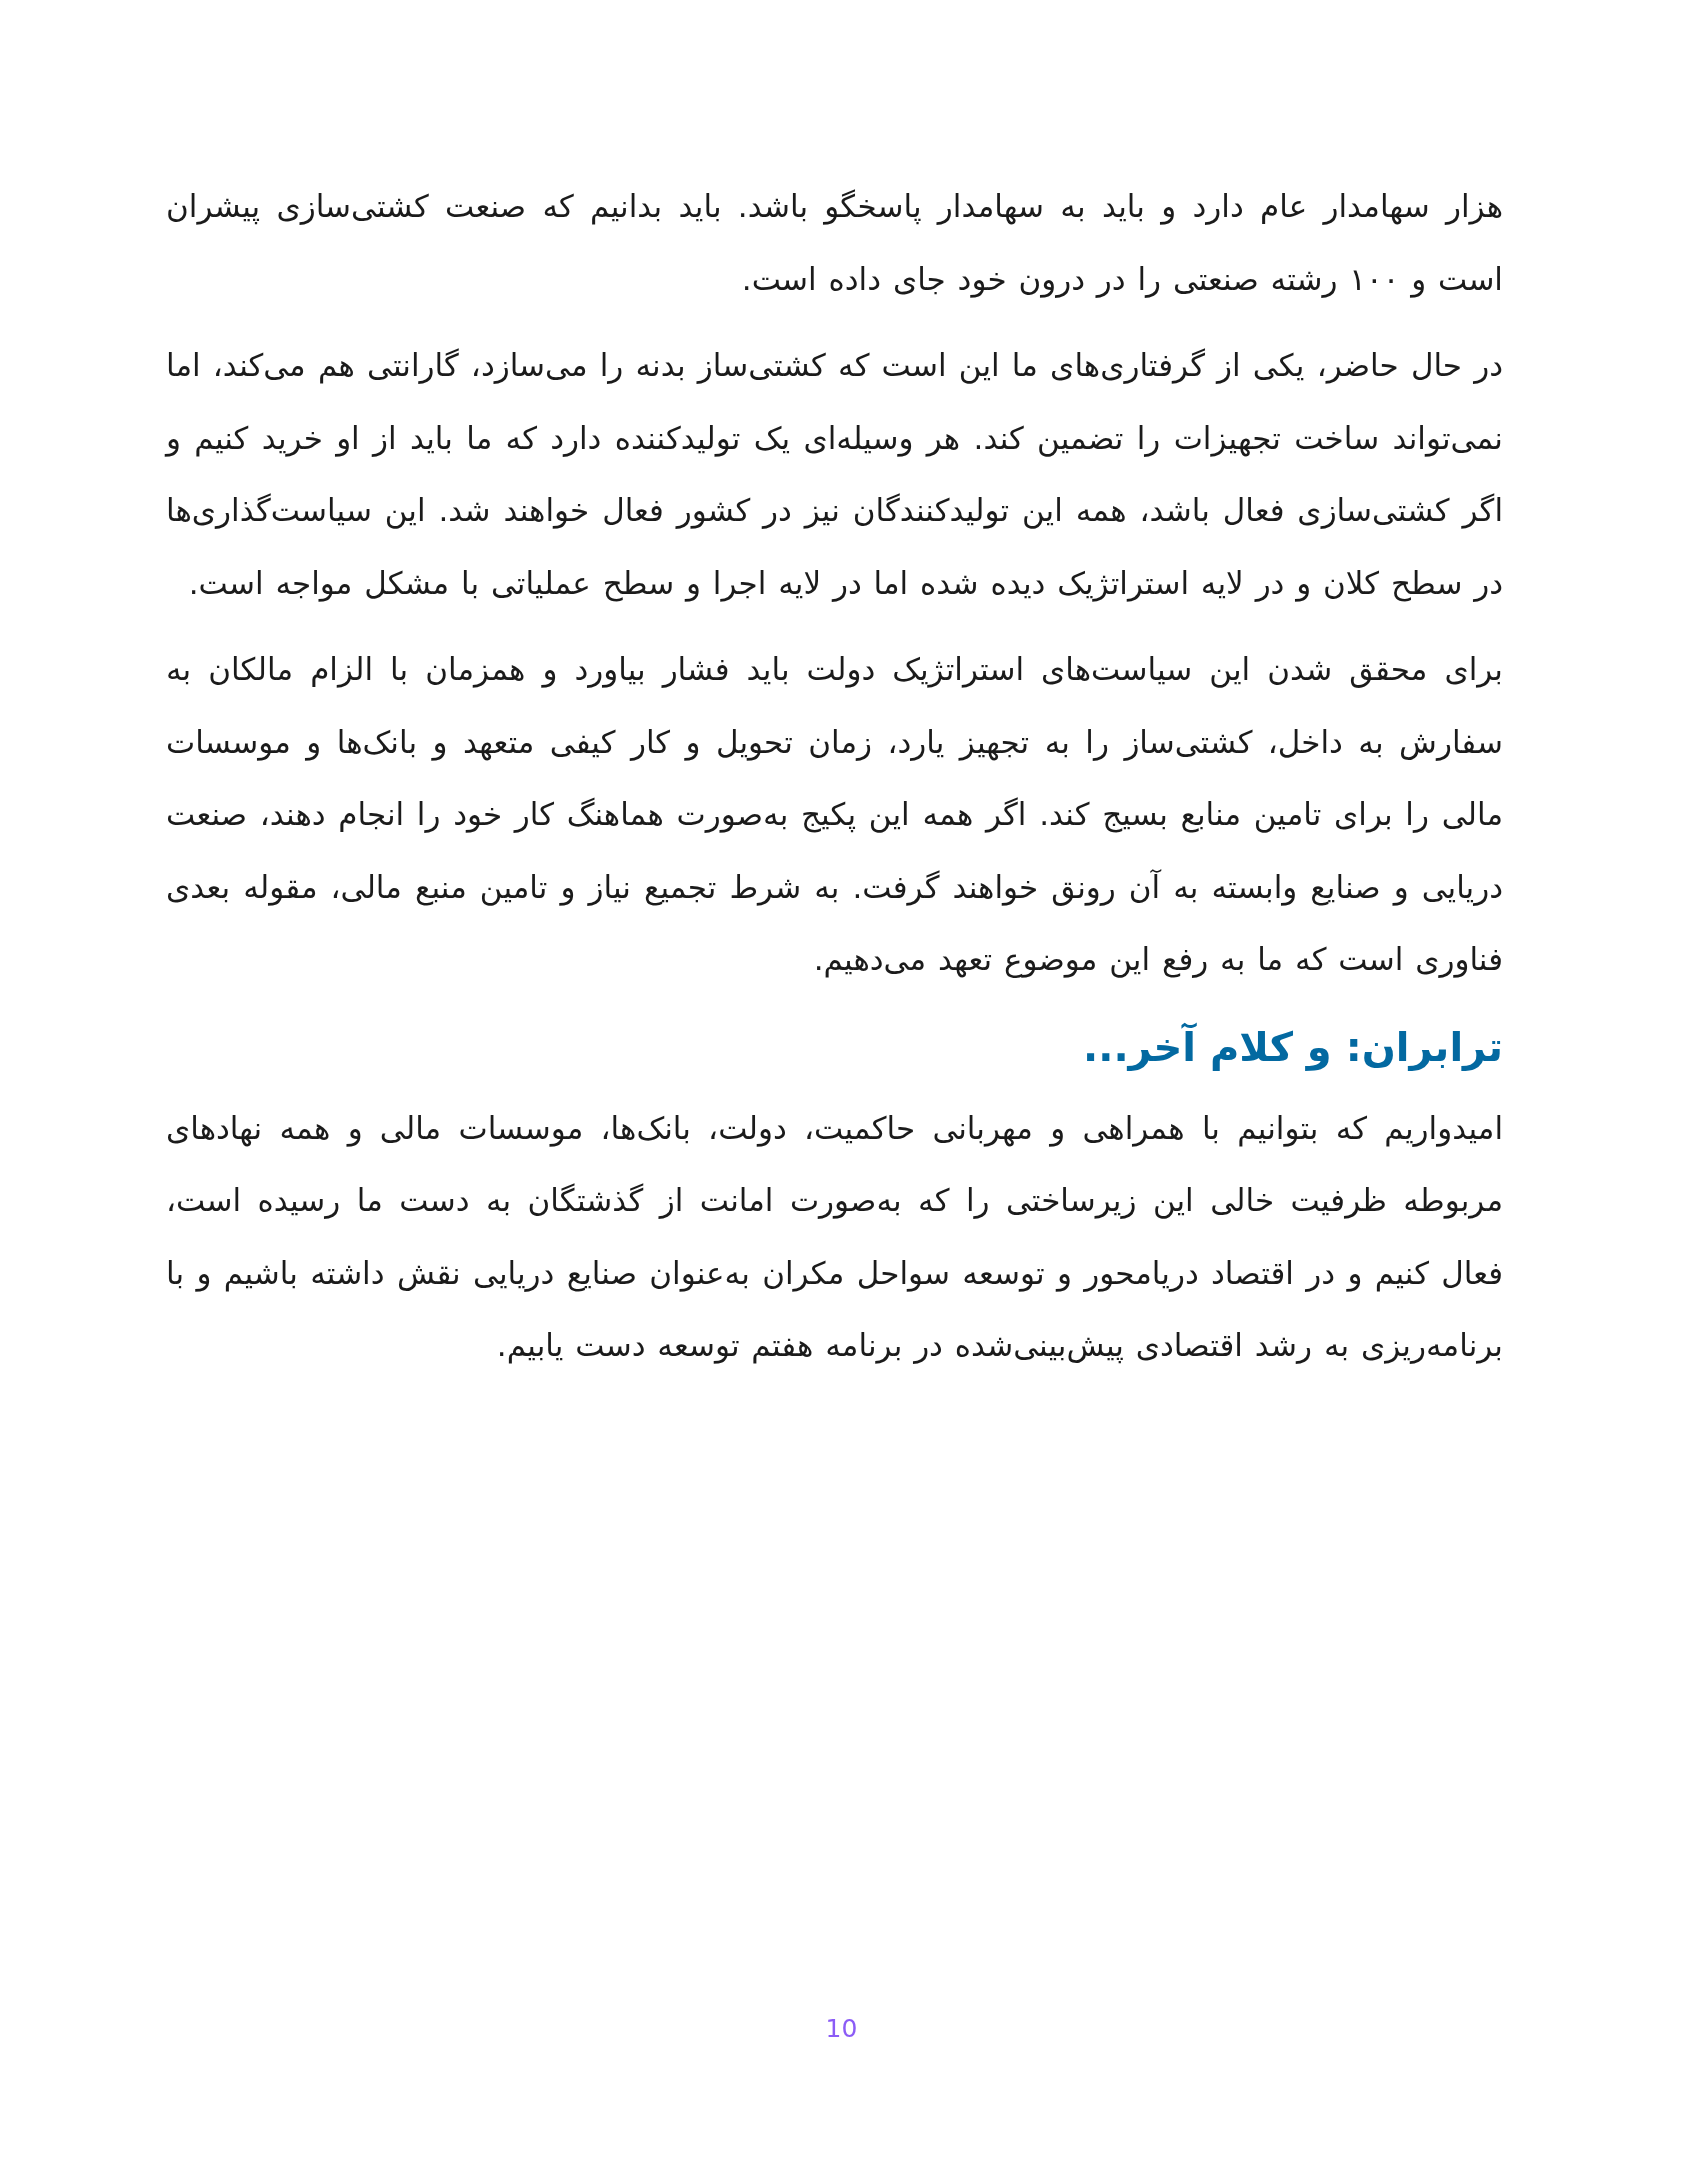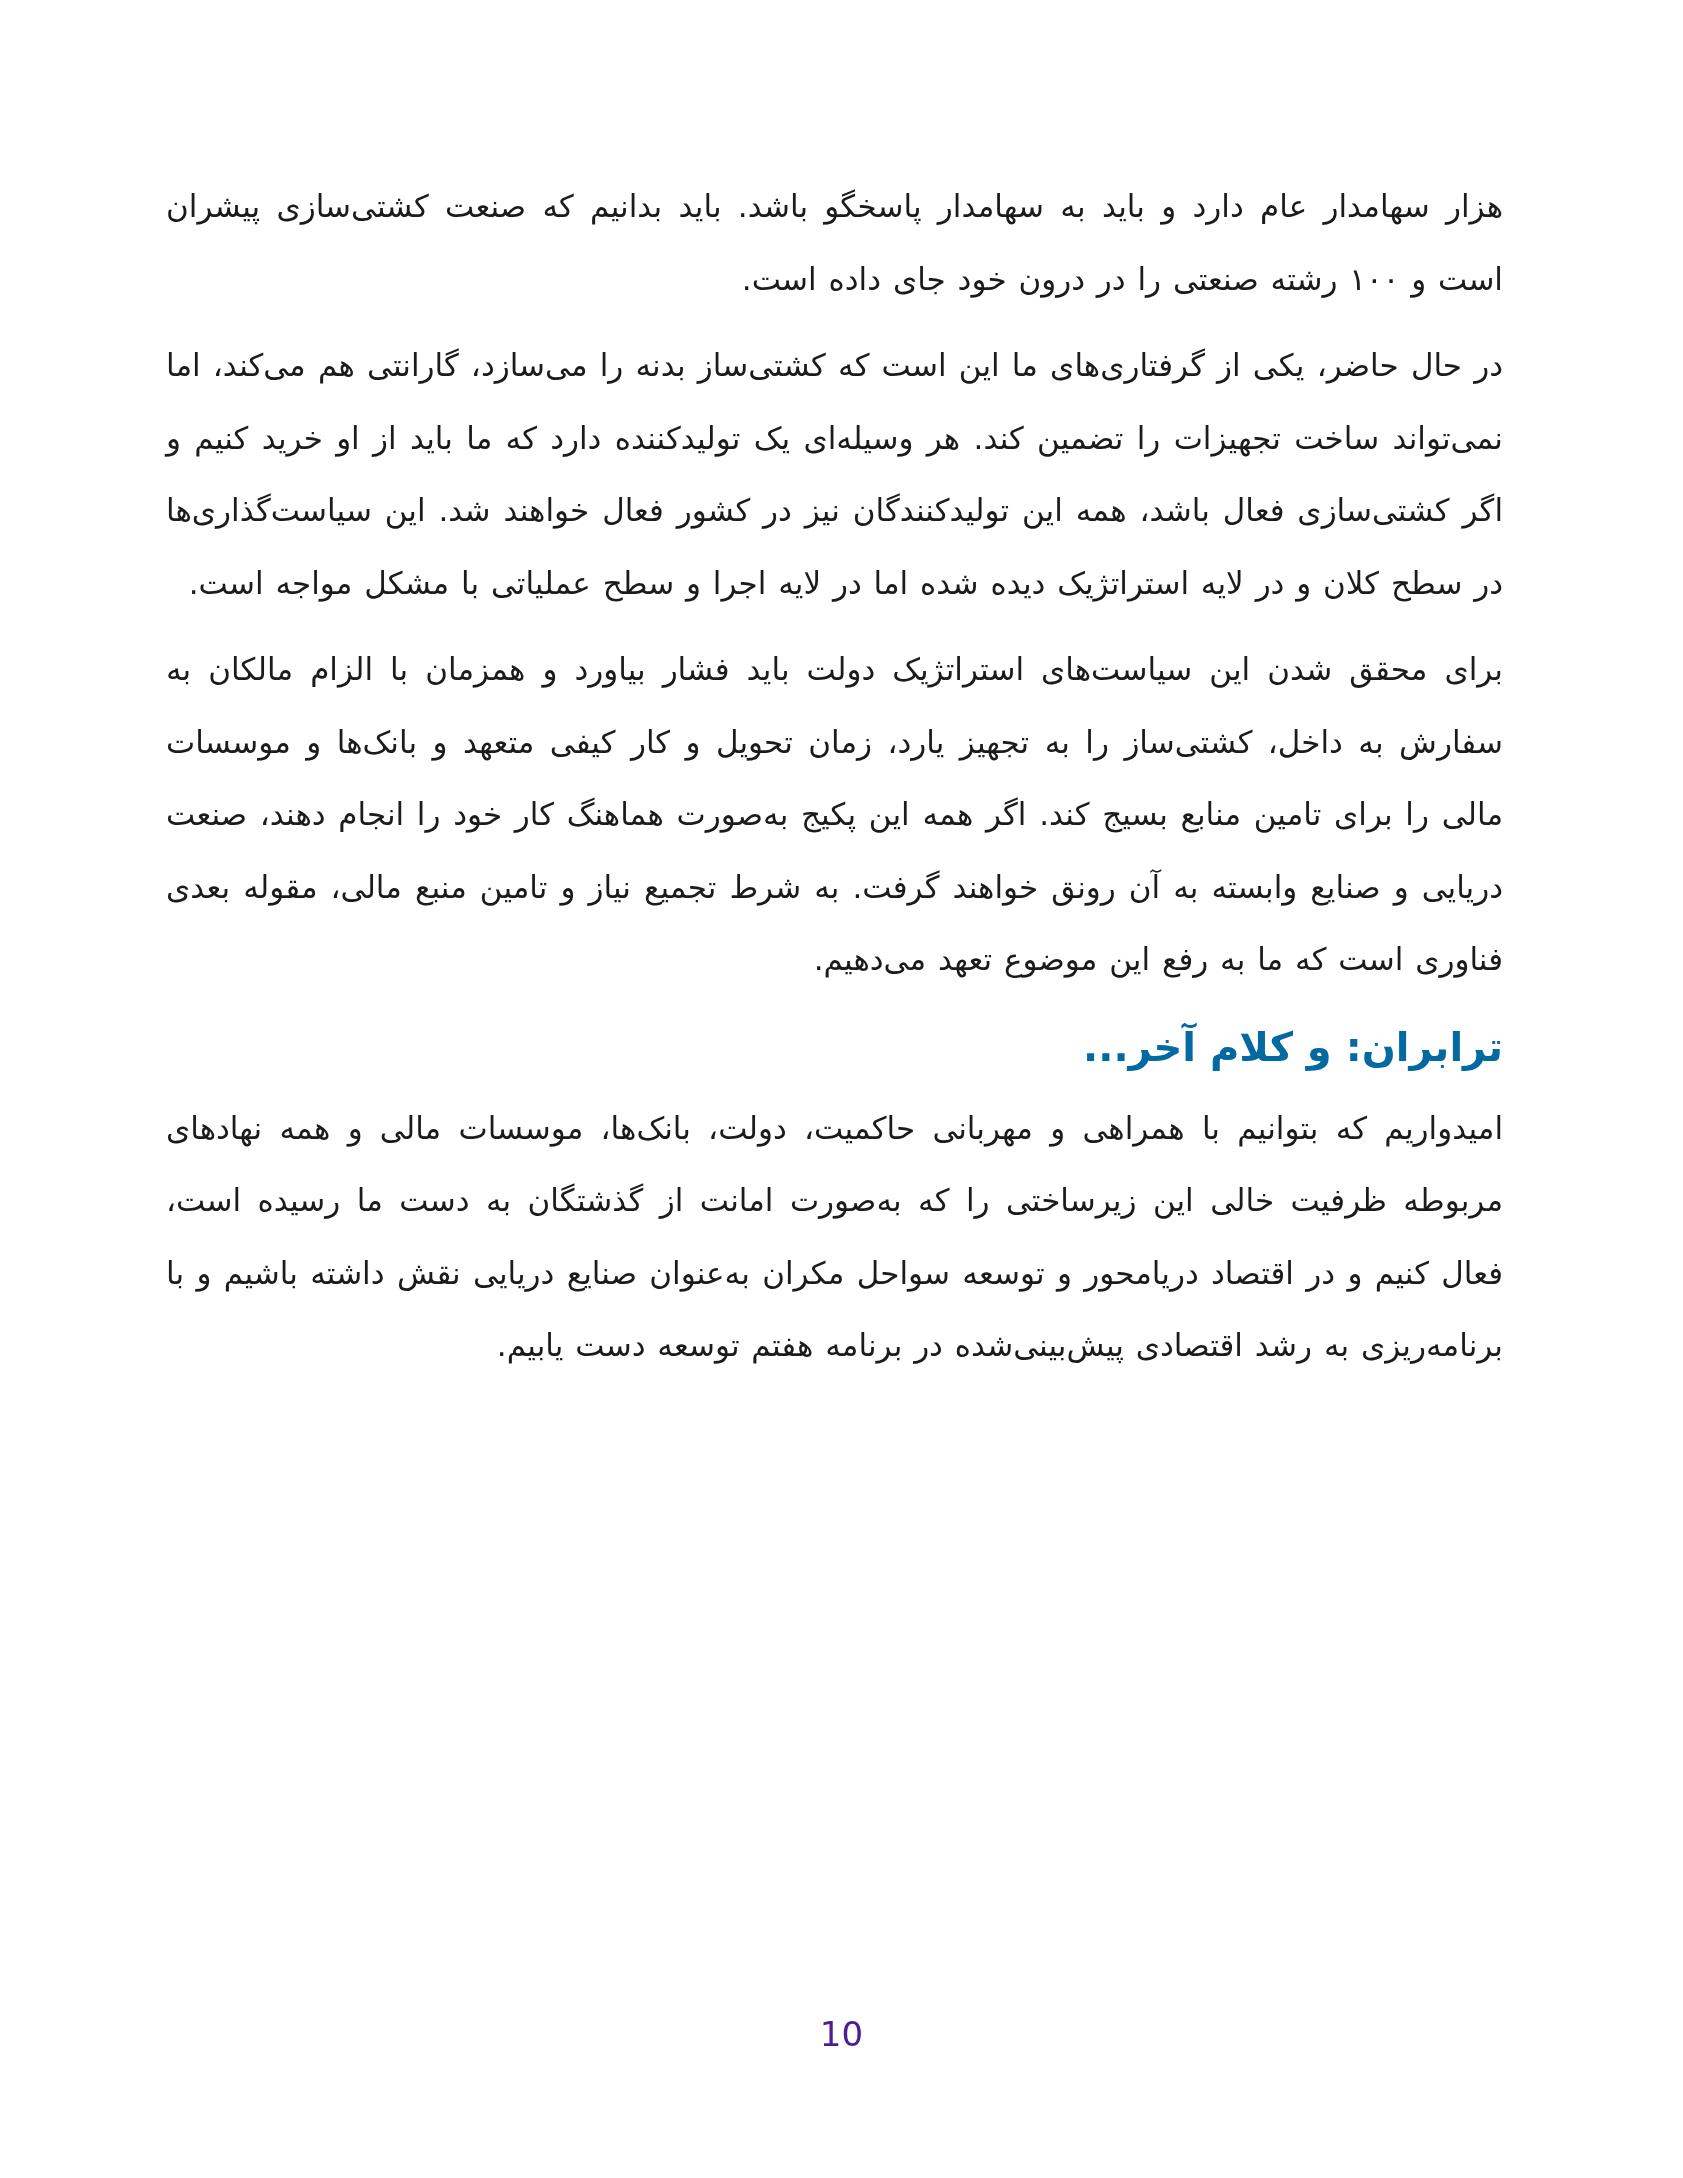--- a/index.html
+++ b/index.html
@@ -39,22 +39,22 @@
     text-align: right;
     margin: 24px 0 18px 0;
   }
   .footer {
     position: absolute;
     top: 2014px;
     left: 0;
     width: 100%;
     text-align: center;
     direction: ltr;
-    font-size: 34px;
-    color: #4c1d95;
+    font-size: 25px;
+    color: #8b5cf6;
   }
 </style>
 </head>
 <body>
 
 <div class="page">
 
   <div class="content">
 
     <p>هزار سهامدار عام دارد و باید به سهامدار پاسخگو باشد. باید بدانیم که صنعت کشتی‌سازی پیشران است و ۱۰۰ رشته صنعتی را در درون خود جای داده است.</p>

